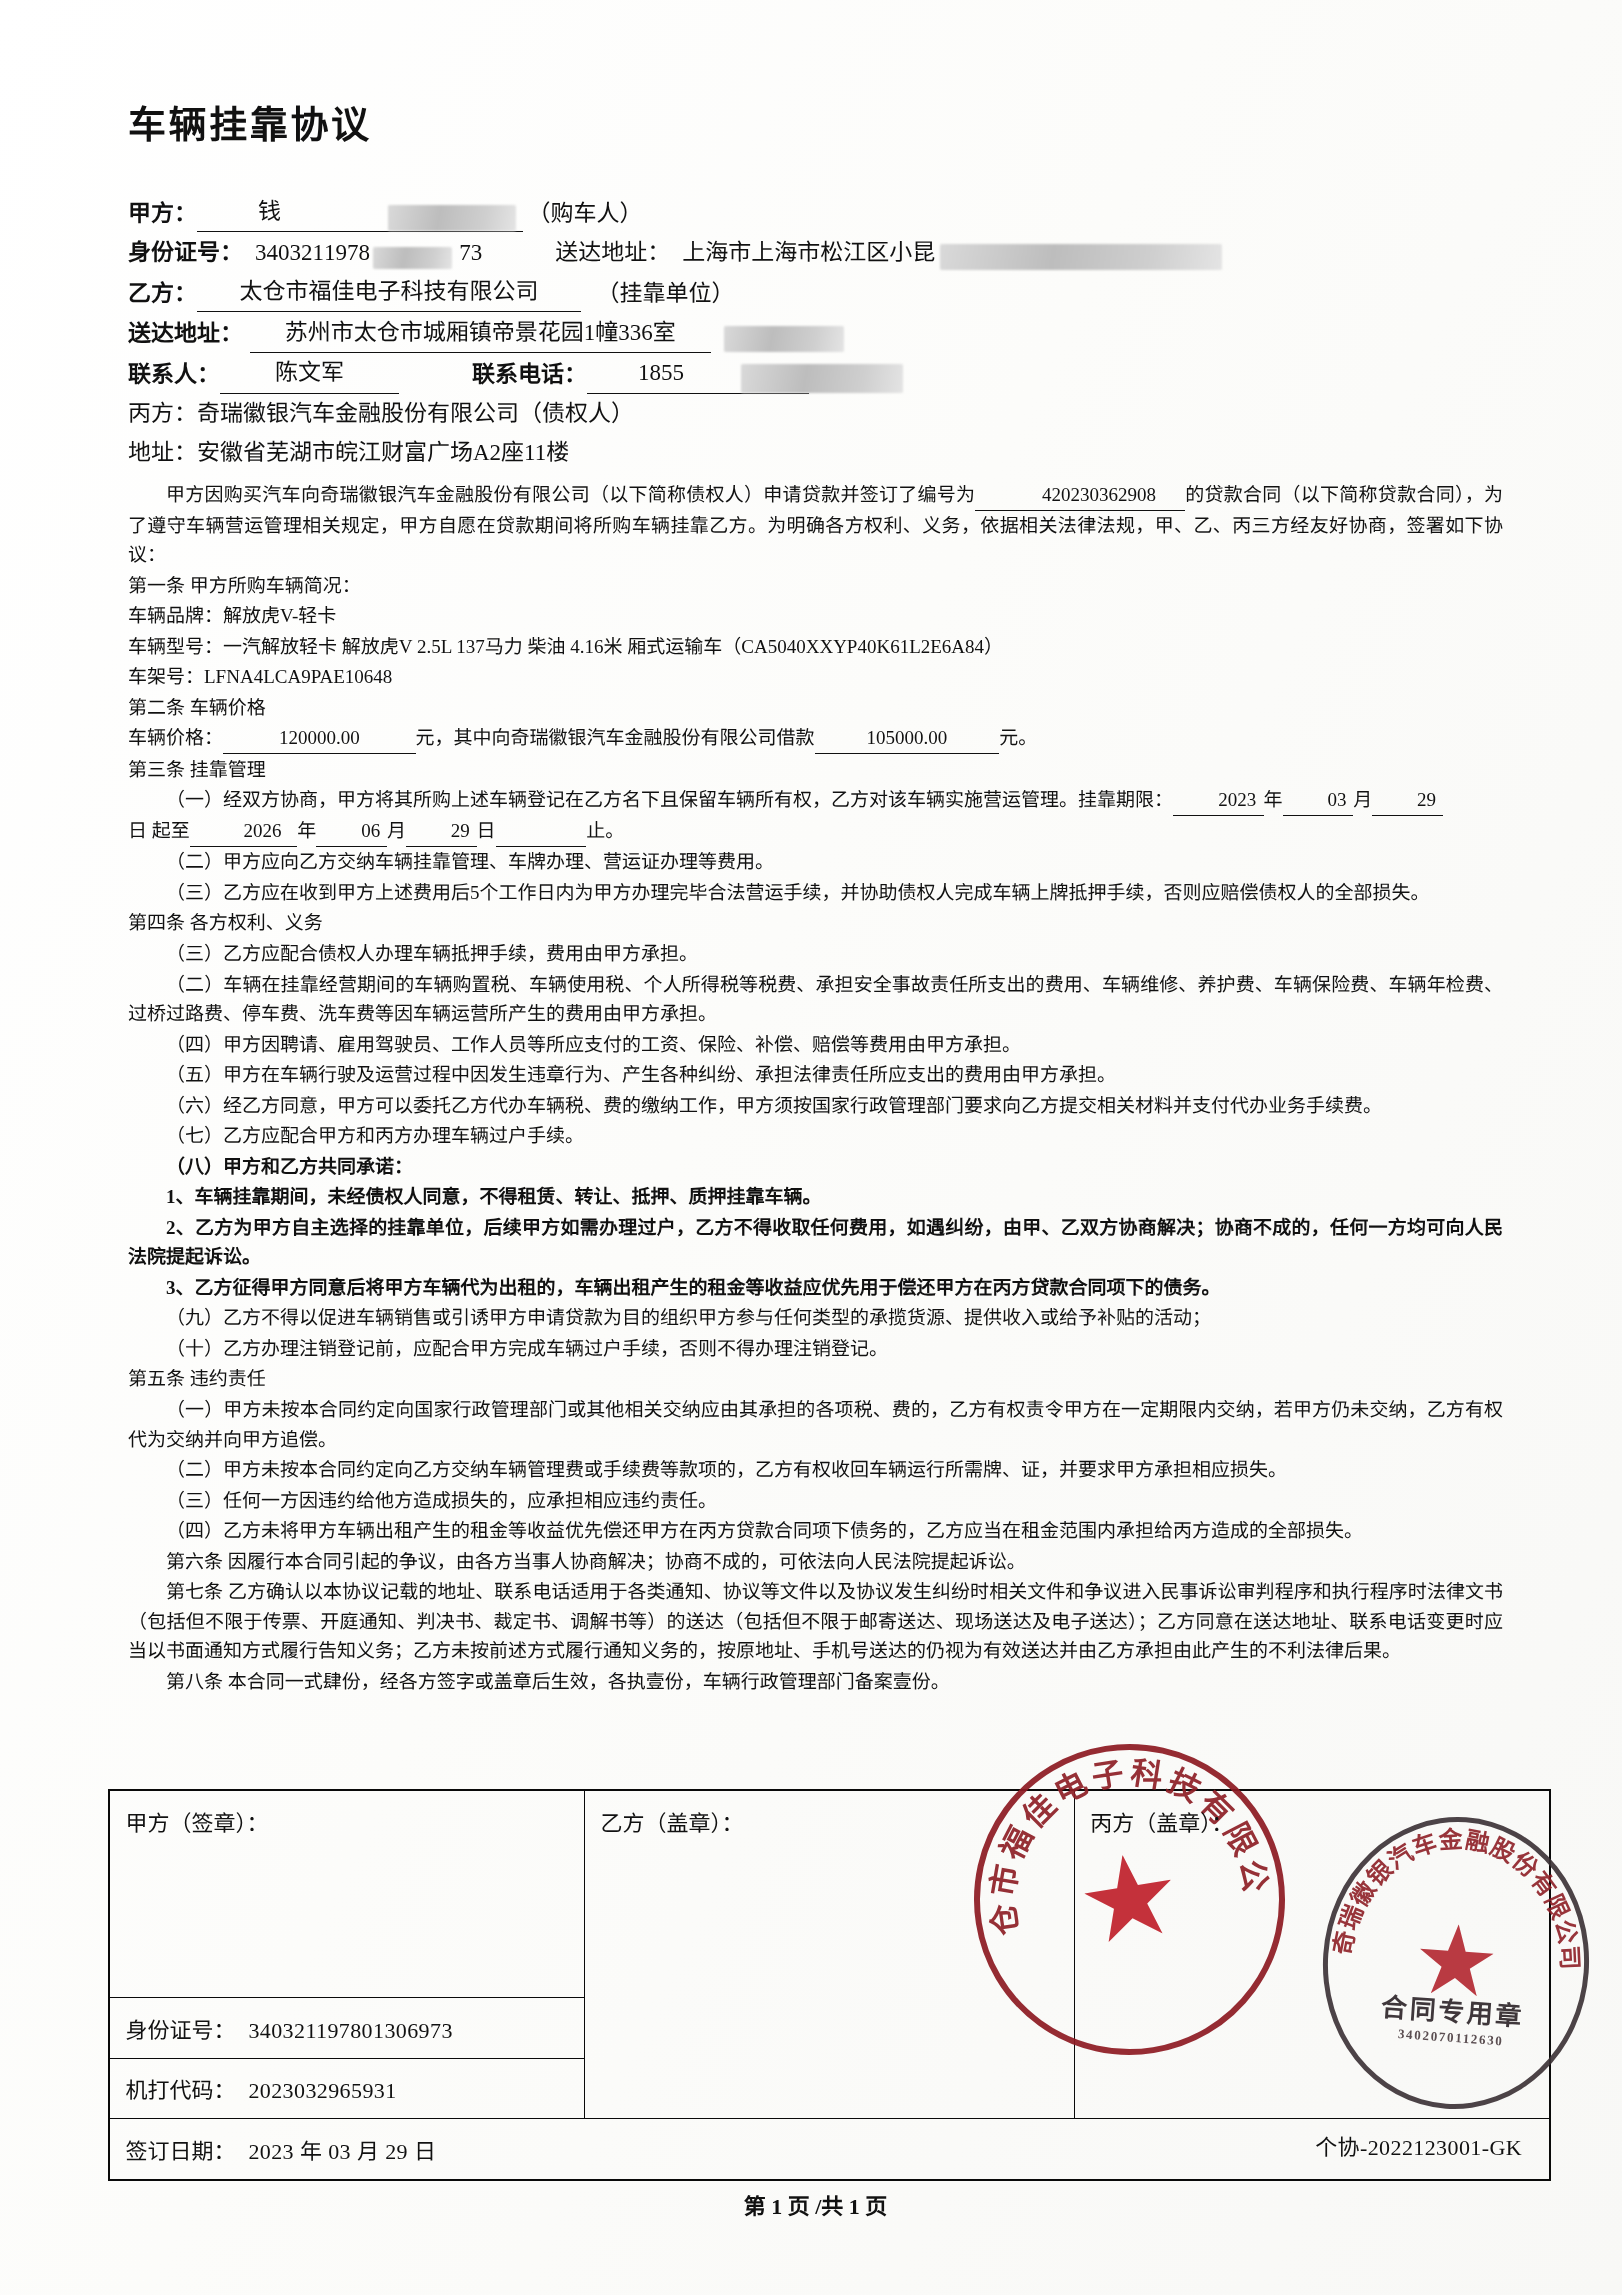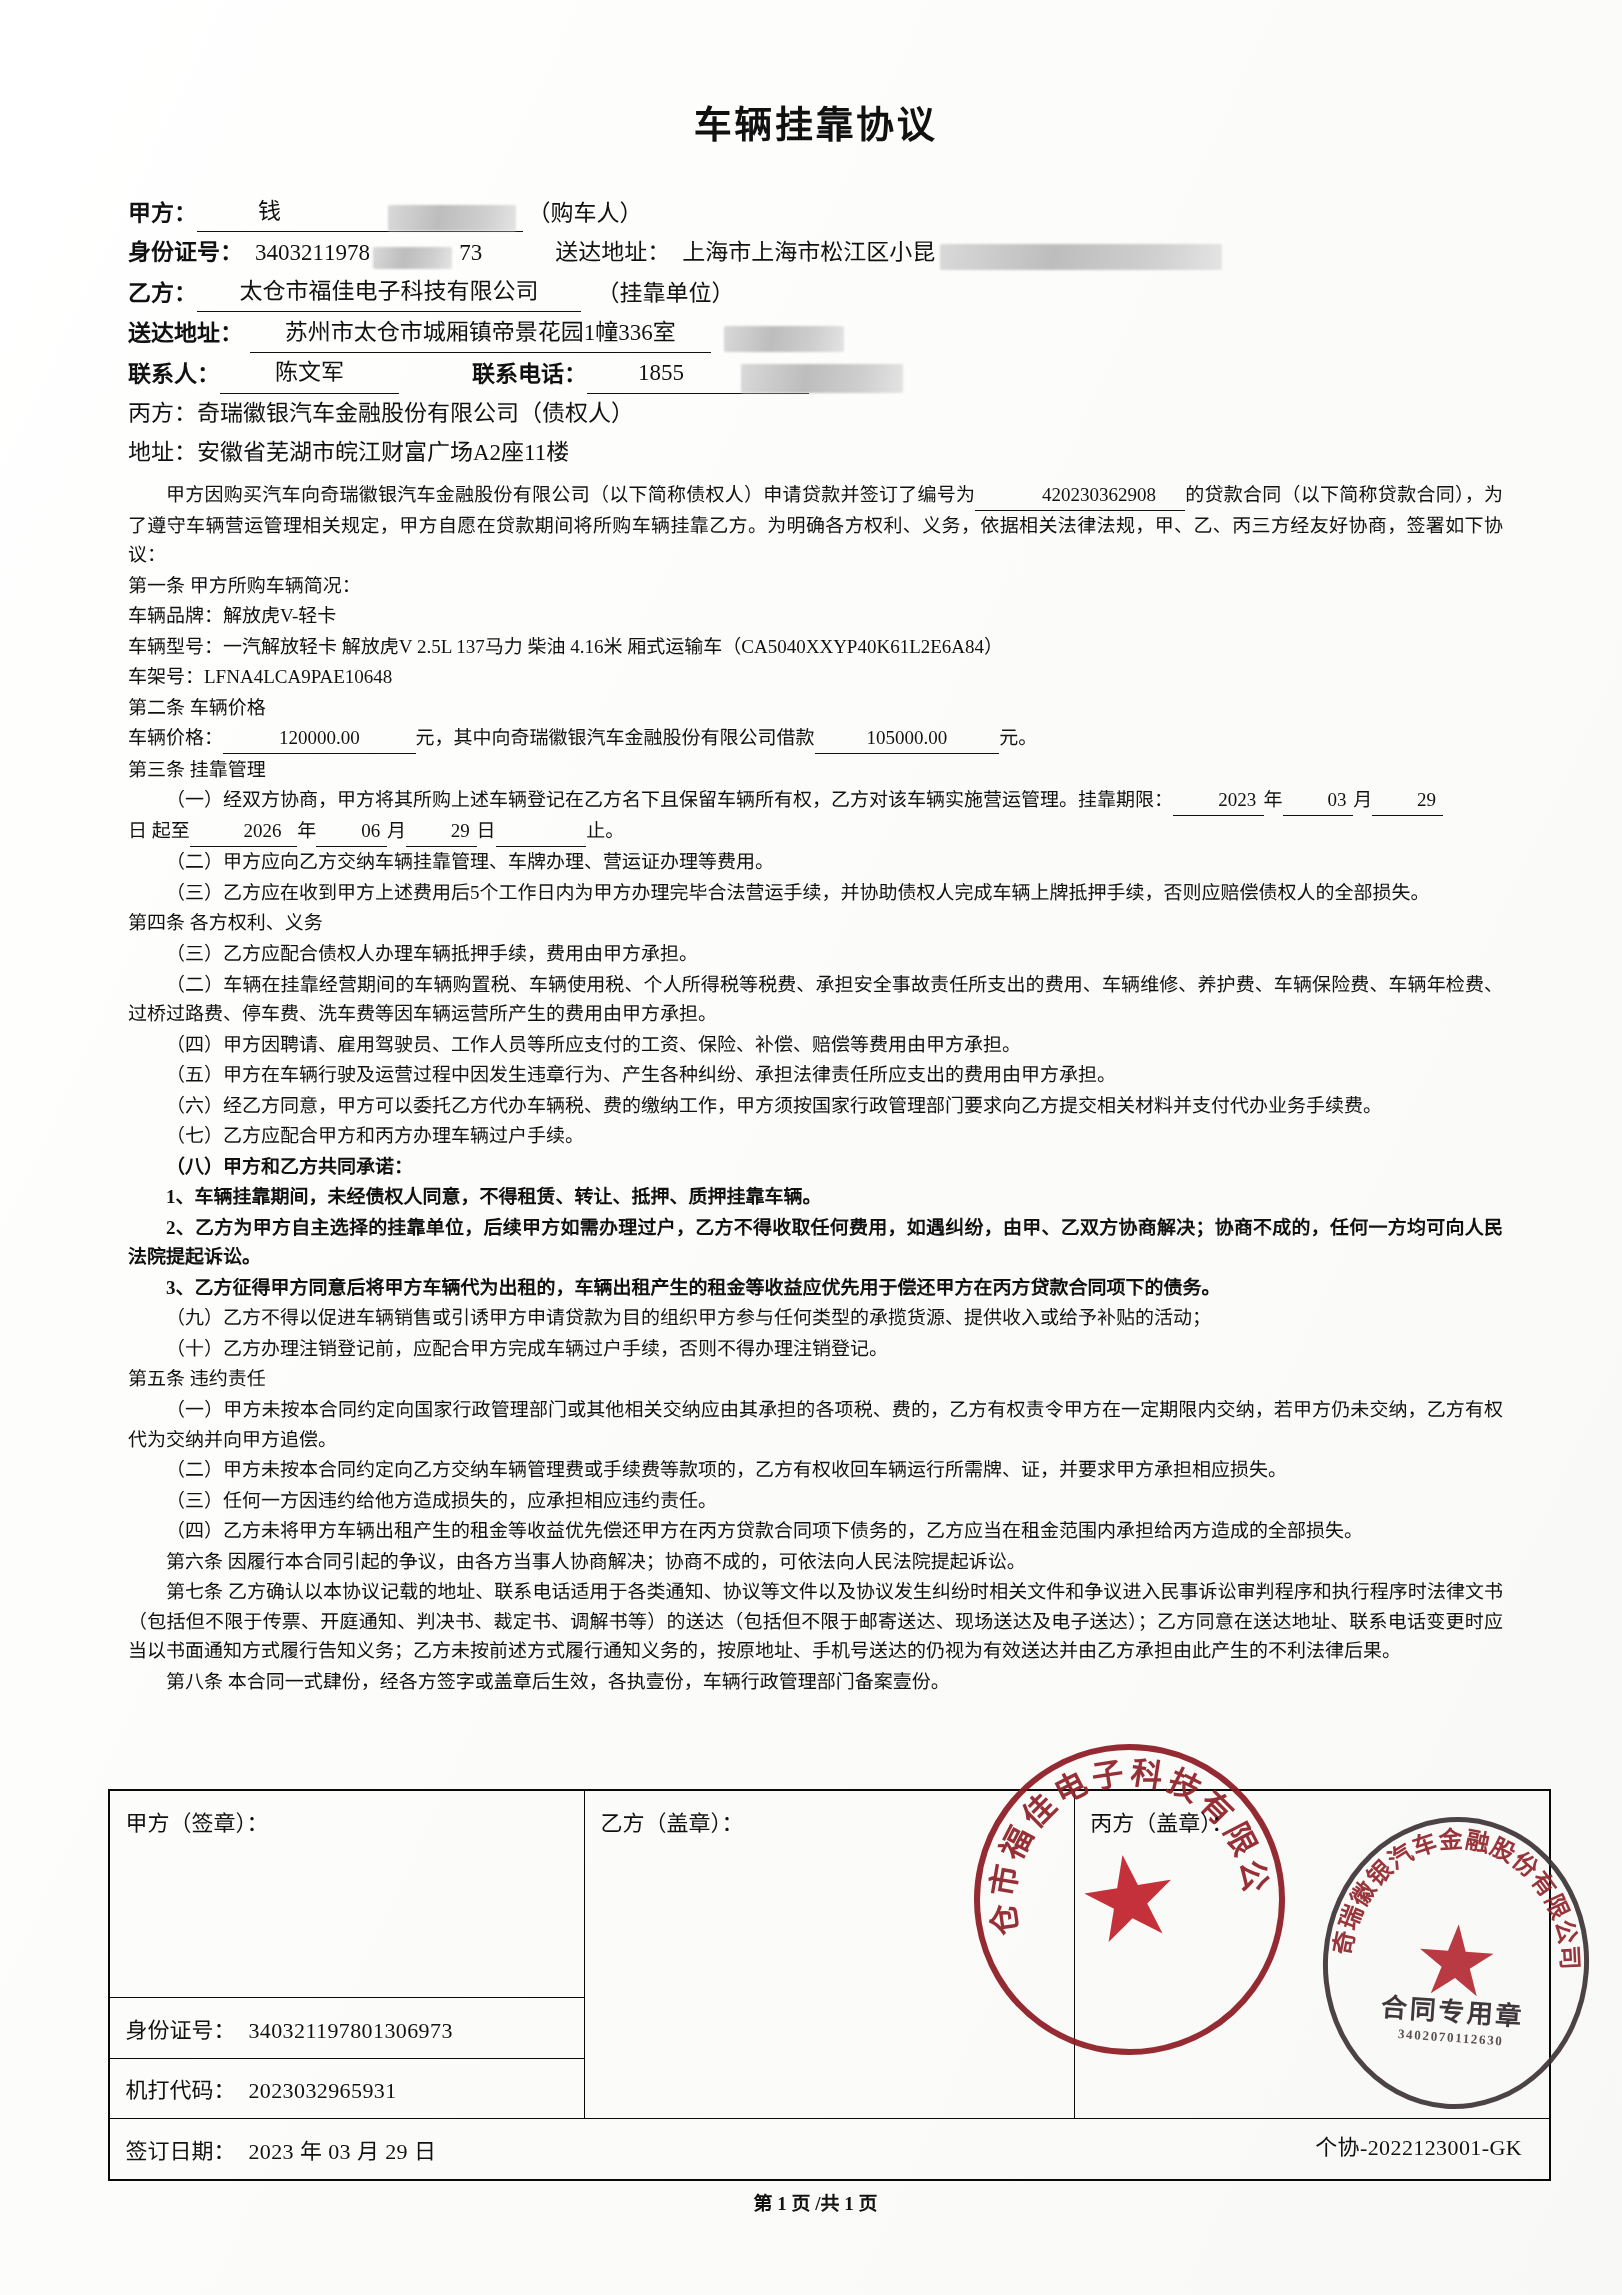--- a/index.html
+++ b/index.html
@@ -27,21 +27,21 @@
     background: linear-gradient(115deg, #ffffff 0%, #fcfcfa 45%, #f8f8f6 100%);
     pointer-events: none;
   }
   #content {
     position: absolute;
     left: 128px;
     top: 51px;
     width: 1375px;
   }
   .doc-title {
-    text-align: center;
+    text-align: left;
     font-size: 38px;
     font-weight: bold;
     letter-spacing: 2.6px;
     margin: 43px 0 44px 0;
     font-family: Liberation Mono, monospace;
   }
   .party-block {
     font-size: 23px;
     line-height: 1.62;
   }
@@ -161,21 +161,21 @@
     top: 2129px;
     font-size: 22px;
     letter-spacing: 0.4px;
     white-space: nowrap;
   }
   #footer {
     position: absolute;
     left: 8px; right: 0;
     top: 2188px;
     text-align: center;
-    font-size: 19px;
+    font-size: 22px;
     font-weight: bold;
   }
 </style>
 </head>
 <body>
 
 <div id="page">
   <div id="scan-tint"></div>
 
   <div id="content">

